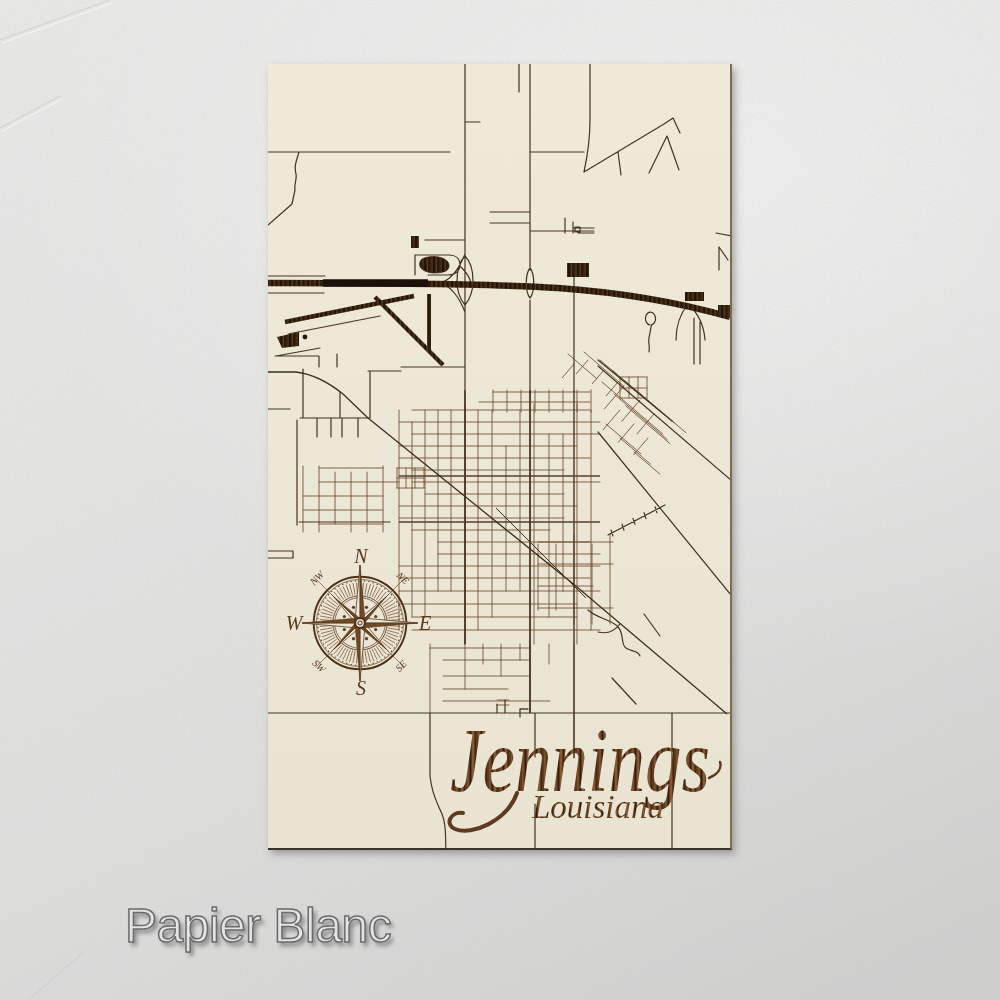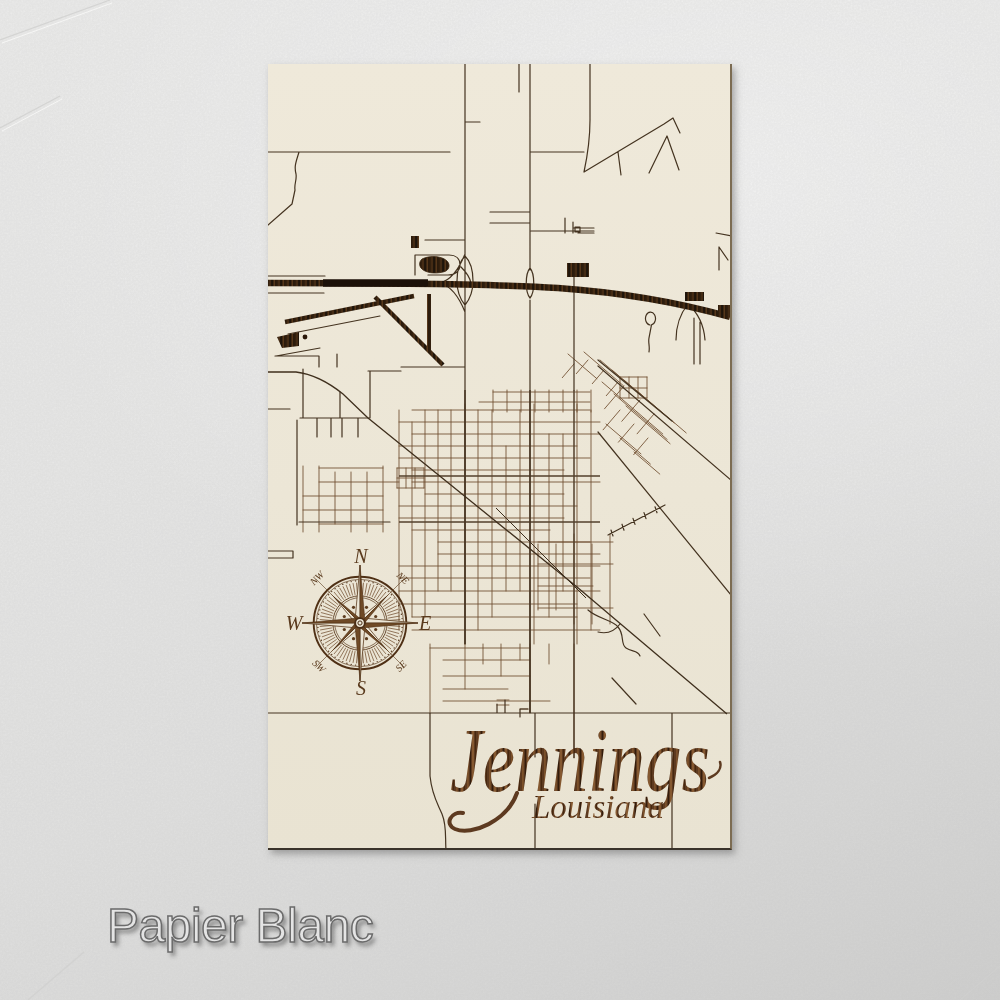--- a/index.html
+++ b/index.html
@@ -5,21 +5,21 @@
   html,body{margin:0;padding:0;width:1000px;height:1000px;overflow:hidden;}
   body{font-family:"Liberation Sans",sans-serif;background:#e9e9e8;}
   .bg{position:absolute;left:0;top:0;width:1000px;height:1000px;
       background:
         radial-gradient(130% 90% at 72% 18%, rgba(255,255,255,0.6) 0%, rgba(255,255,255,0) 55%),
         linear-gradient(155deg,#f0f0ef 0%,#ebebea 35%,#e4e4e3 60%,#dadad9 82%,#d0d0cf 100%);}
   .panel{position:absolute;left:268px;top:64px;width:462px;height:784px;
       background:linear-gradient(180deg,#efe9da 0%,#ece6d6 55%,#e9e3d2 100%);
       border-right:2px solid #7c6c52;border-bottom:2px solid #3a332a;
       box-shadow:3px 4px 7px rgba(100,100,100,0.5);}
-  .wm{position:absolute;left:107px;top:898px;font-size:48px;letter-spacing:-0.5px;
+  .wm{position:absolute;left:125px;top:898px;font-size:48px;letter-spacing:-0.5px;
       color:#e4e4e4;-webkit-text-stroke:1.5px #6b6b6b;
       text-shadow:3px 4px 4px rgba(60,60,60,0.55);}
 </style>
 </head>
 <body>
 
 <div class="bg"></div>
 
 <svg style="position:absolute;left:0;top:0" width="1000" height="1000">
   <filter id="paper">

